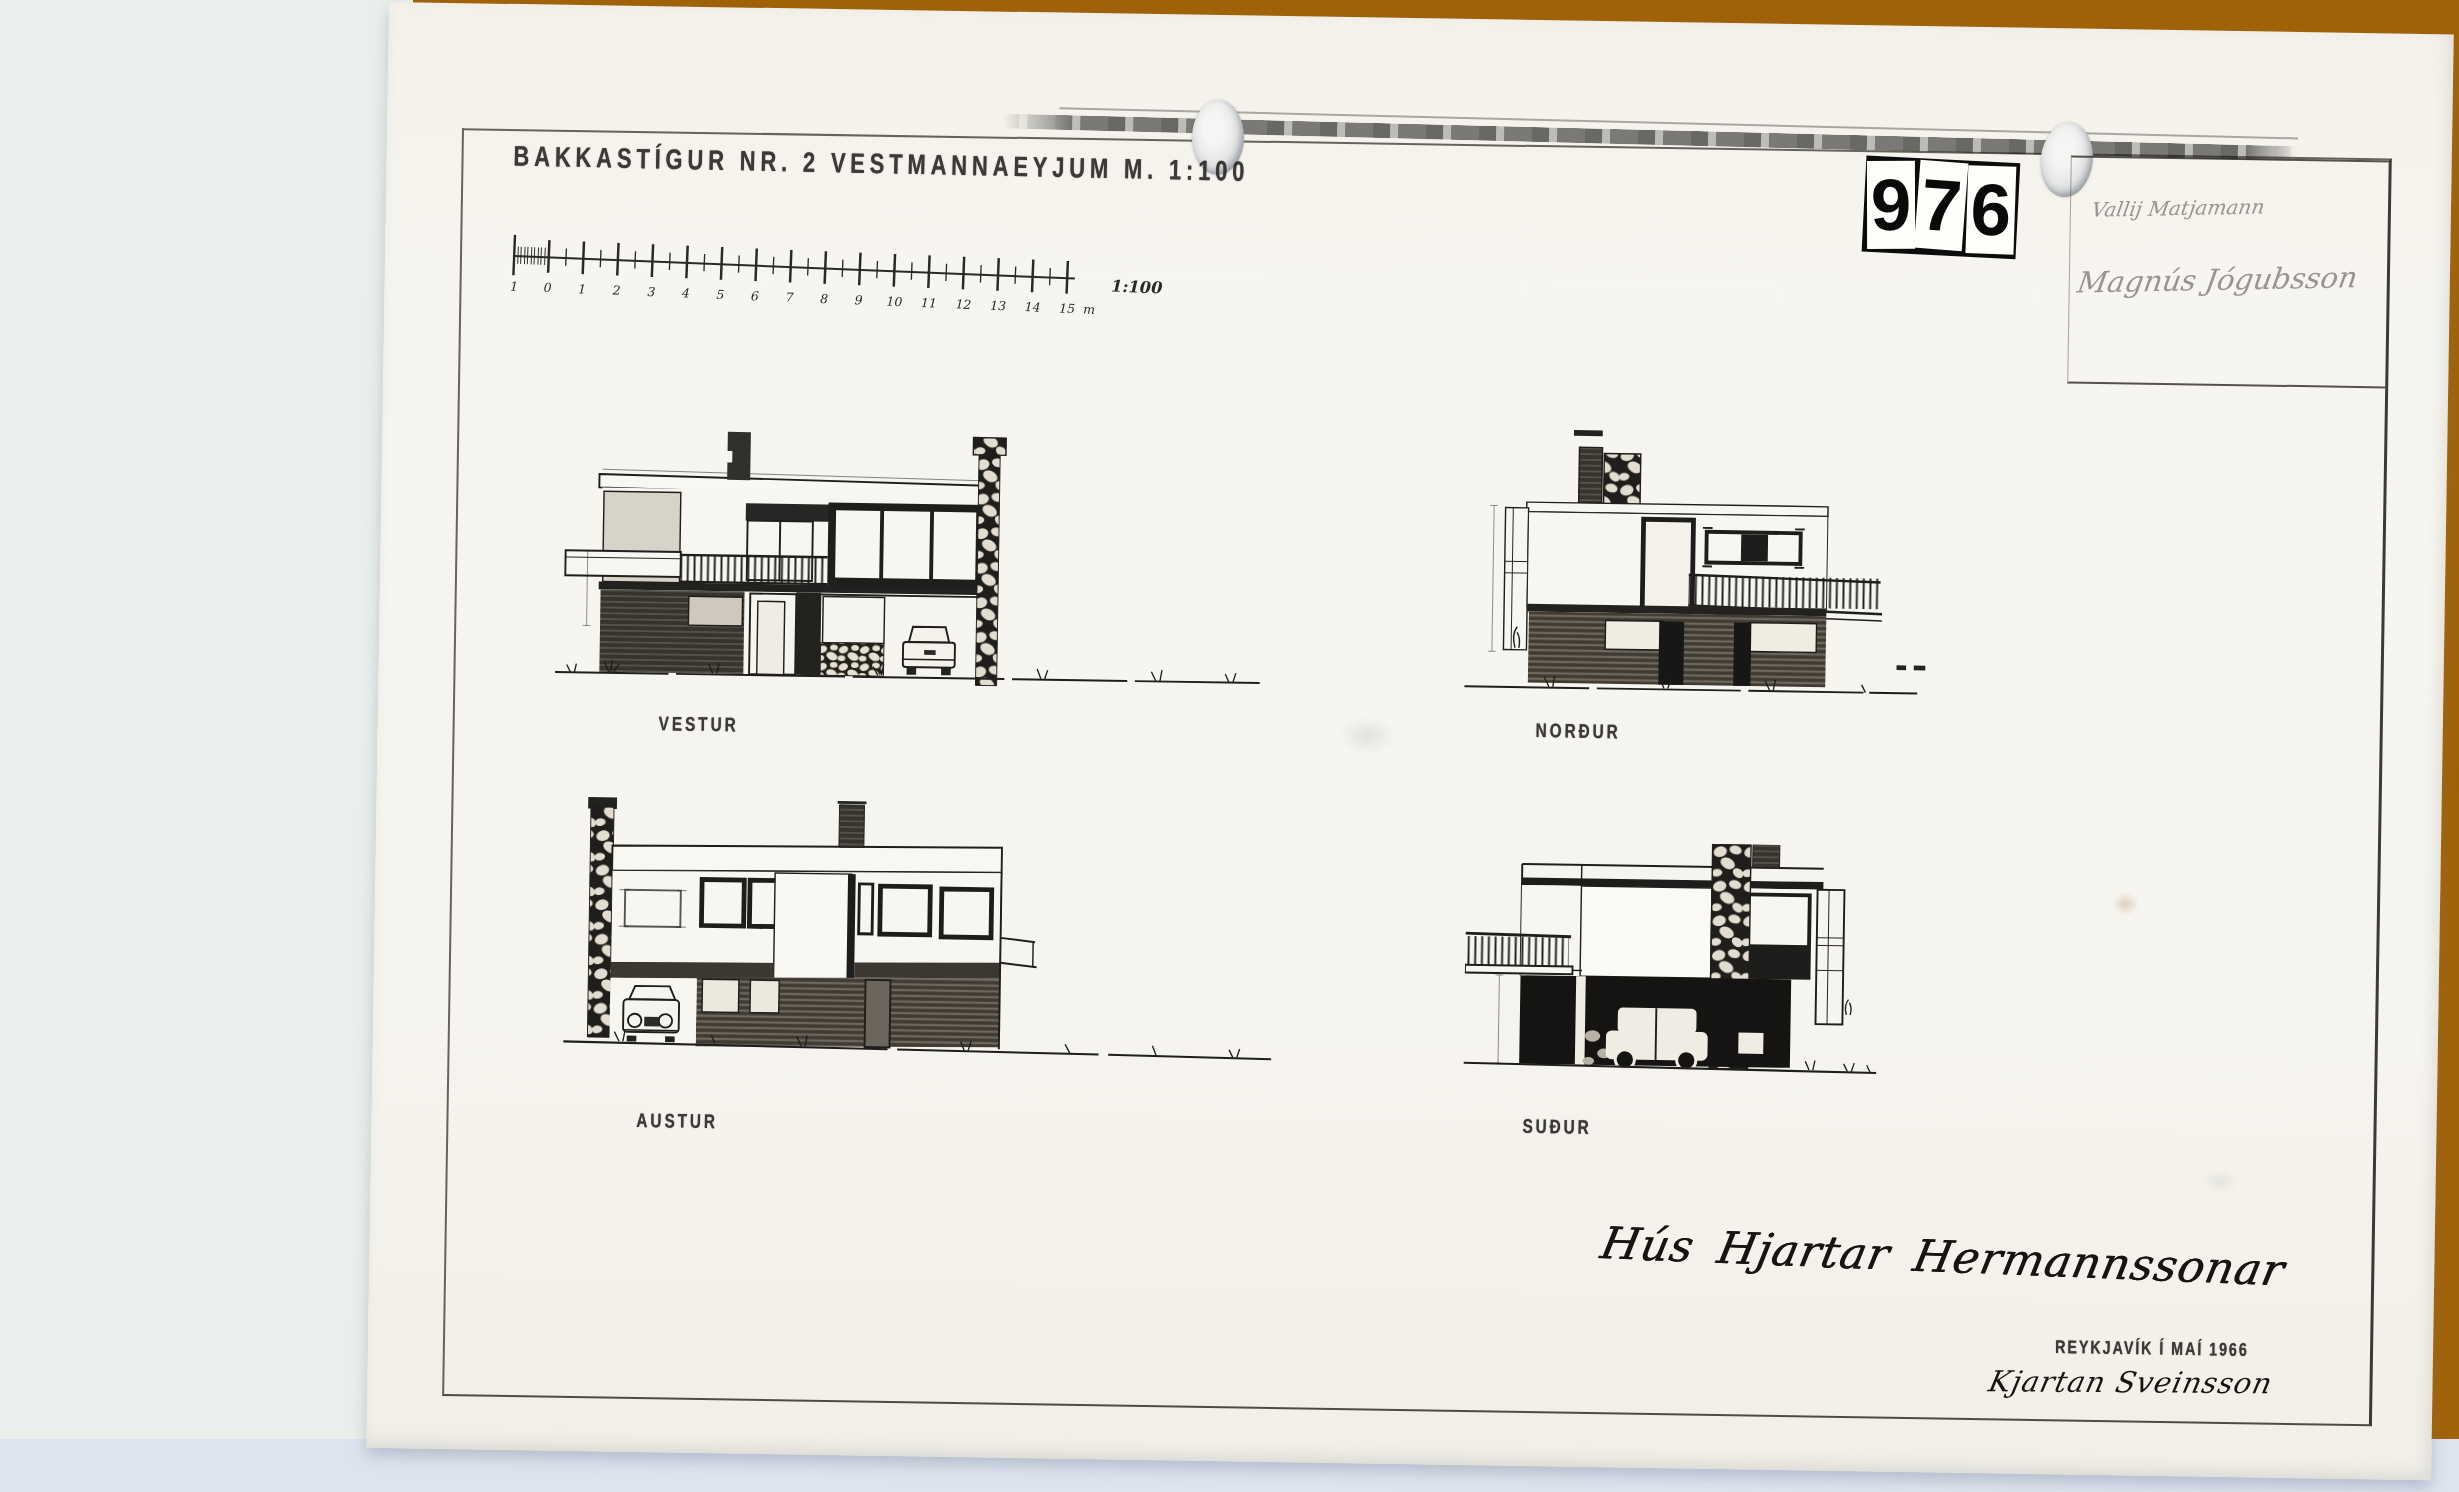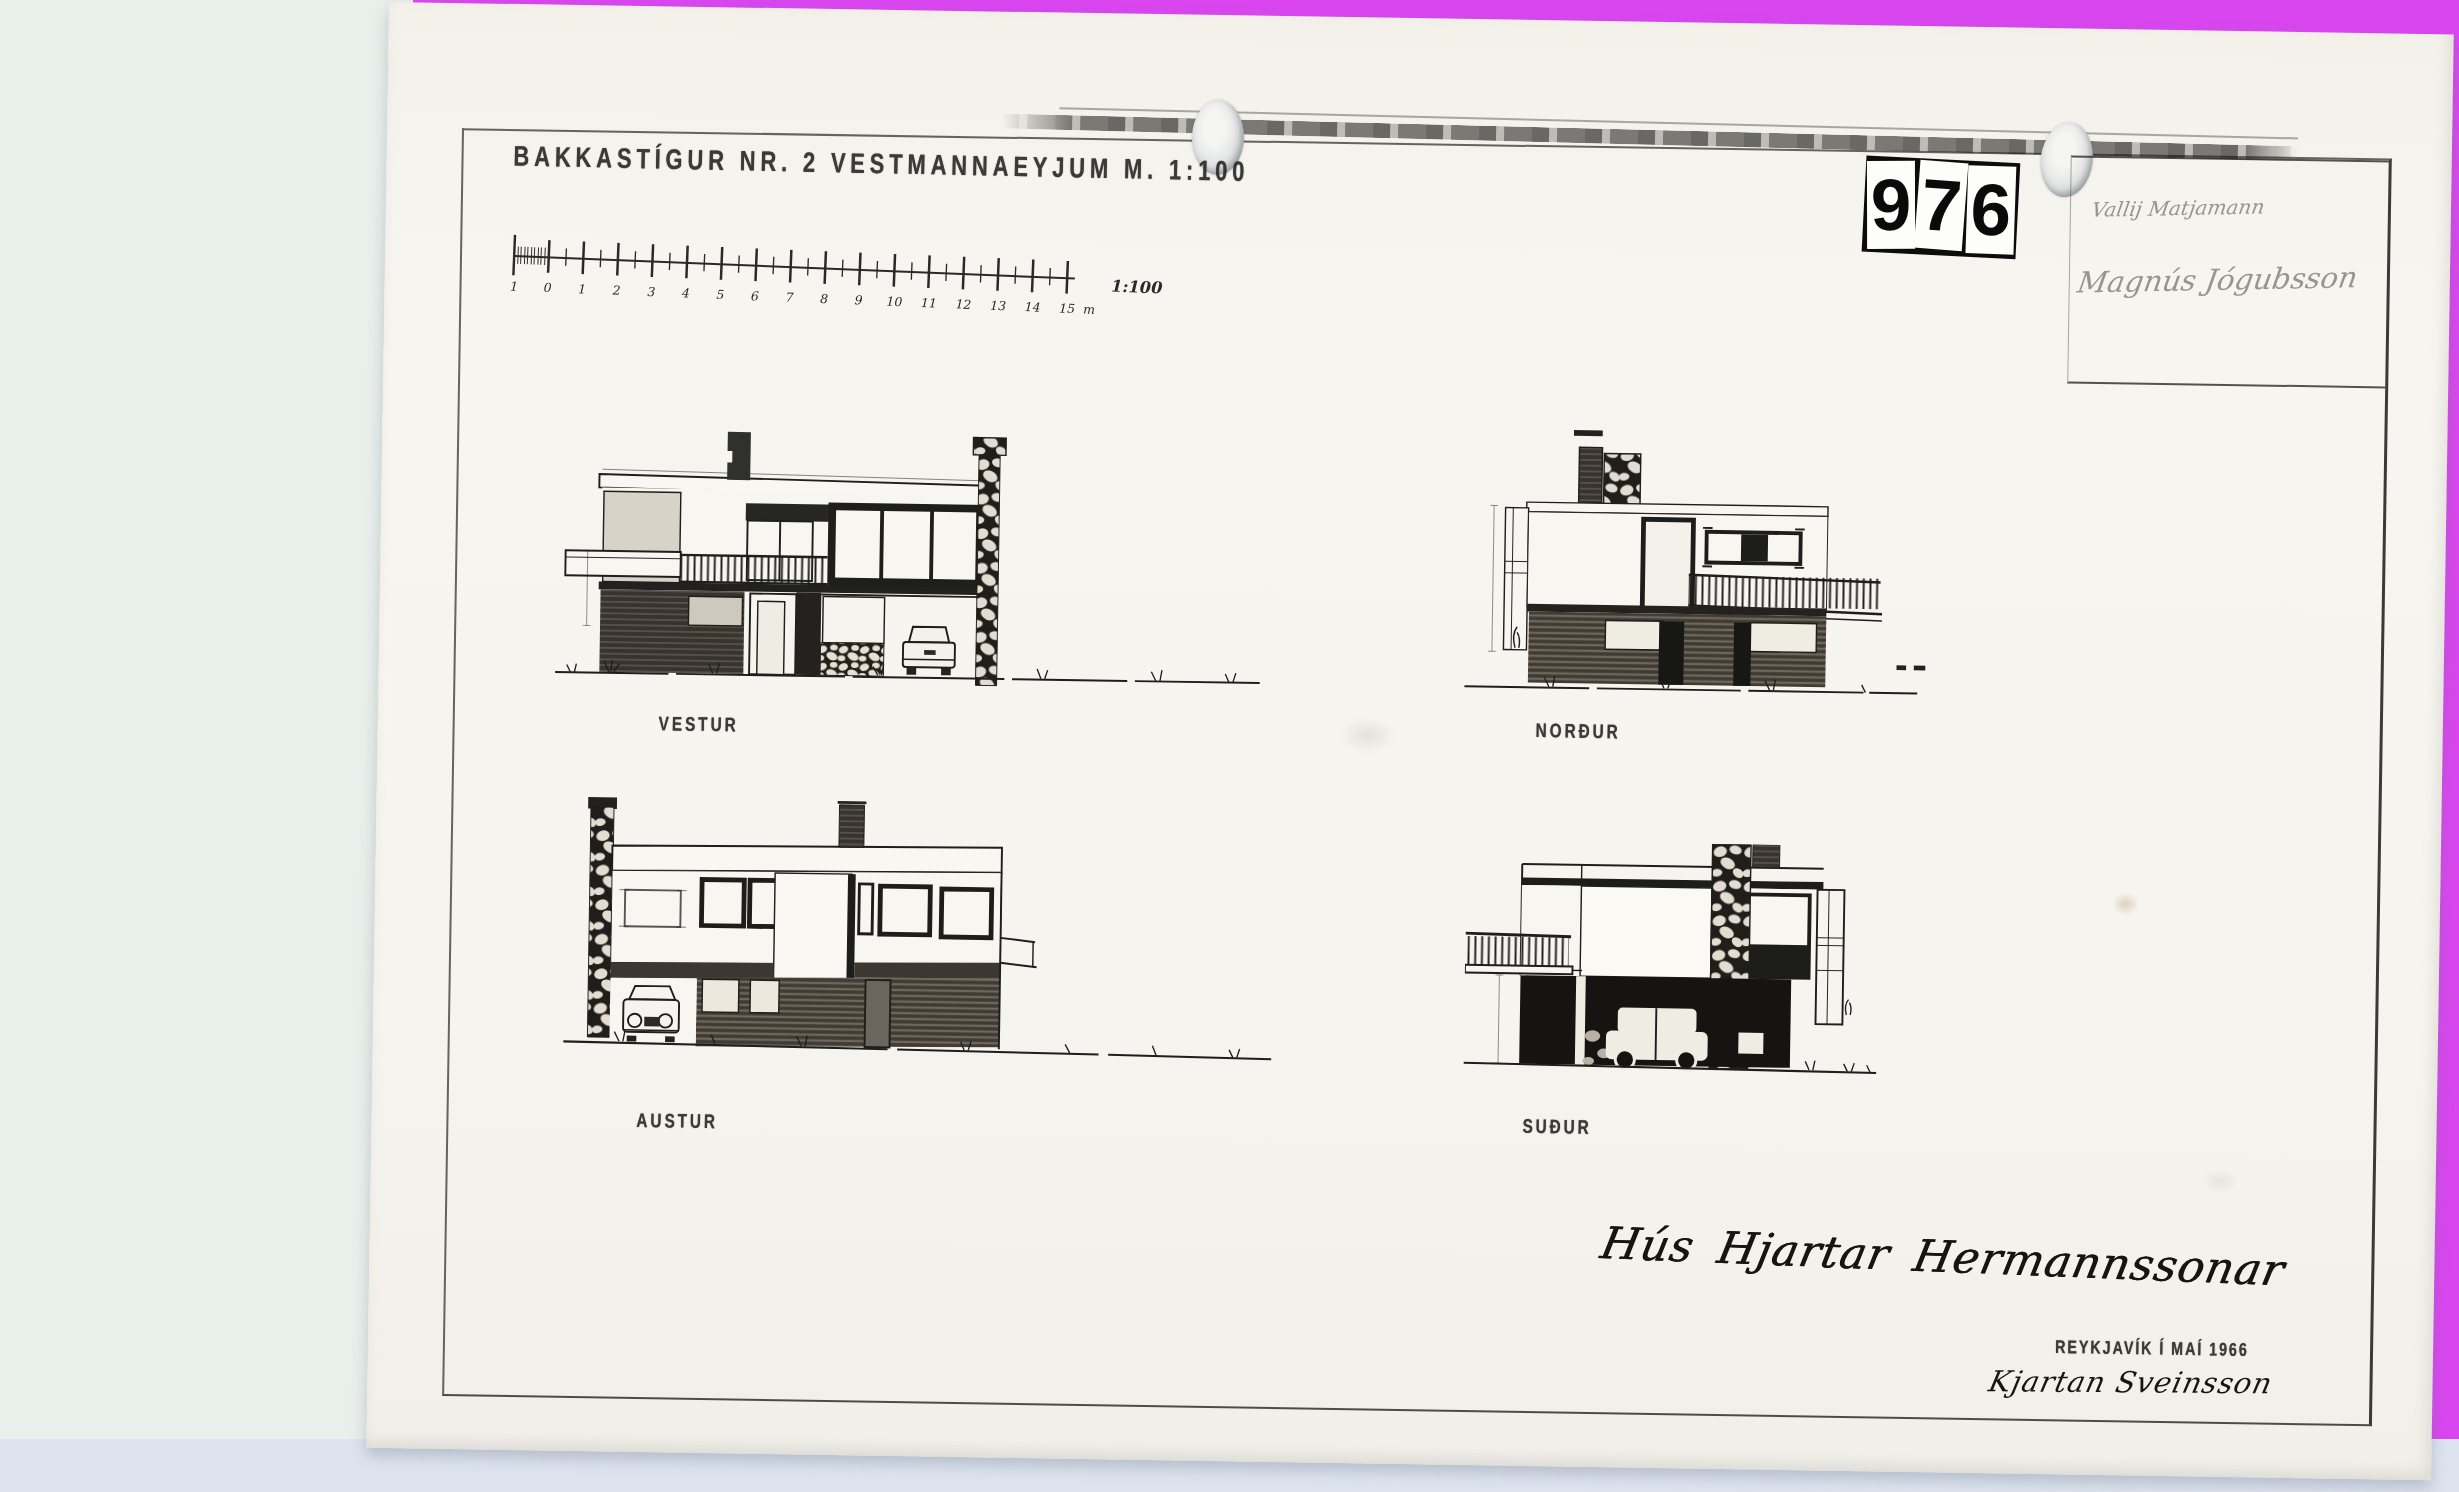--- a/index.html
+++ b/index.html
@@ -1,17 +1,17 @@
 <!DOCTYPE html>
 <html><head>
 <meta charset="utf-8">
 <style>
   html,body{margin:0;padding:0;}
   #screen{position:relative;width:2459px;height:1493px;overflow:hidden;
-          background:#d946ef;font-family:"Liberation Sans",sans-serif;}
+          background:#a16207;font-family:"Liberation Sans",sans-serif;}
   .abs{position:absolute;}
   
   .bg-left{left:0;top:0;width:413px;height:1493px;background:#e9efeb;}
   .bg-bottom{left:0;top:1439px;width:2459px;height:54px;background:#dde4ef;}
   
   .paper{left:389px;top:1.9px;width:2065px;height:1446px;background:
      linear-gradient(180deg,#f3f1ea 0%,#f7f5ef 18%,#f6f4ee 70%,#f1efe8 100%);
      transform:rotate(0.9deg);transform-origin:0 0;
      box-shadow:0 7.7px 15.4px rgba(110,120,140,.35), inset -4.8px -6.7px 13.4px rgba(150,150,150,.22);}
   

